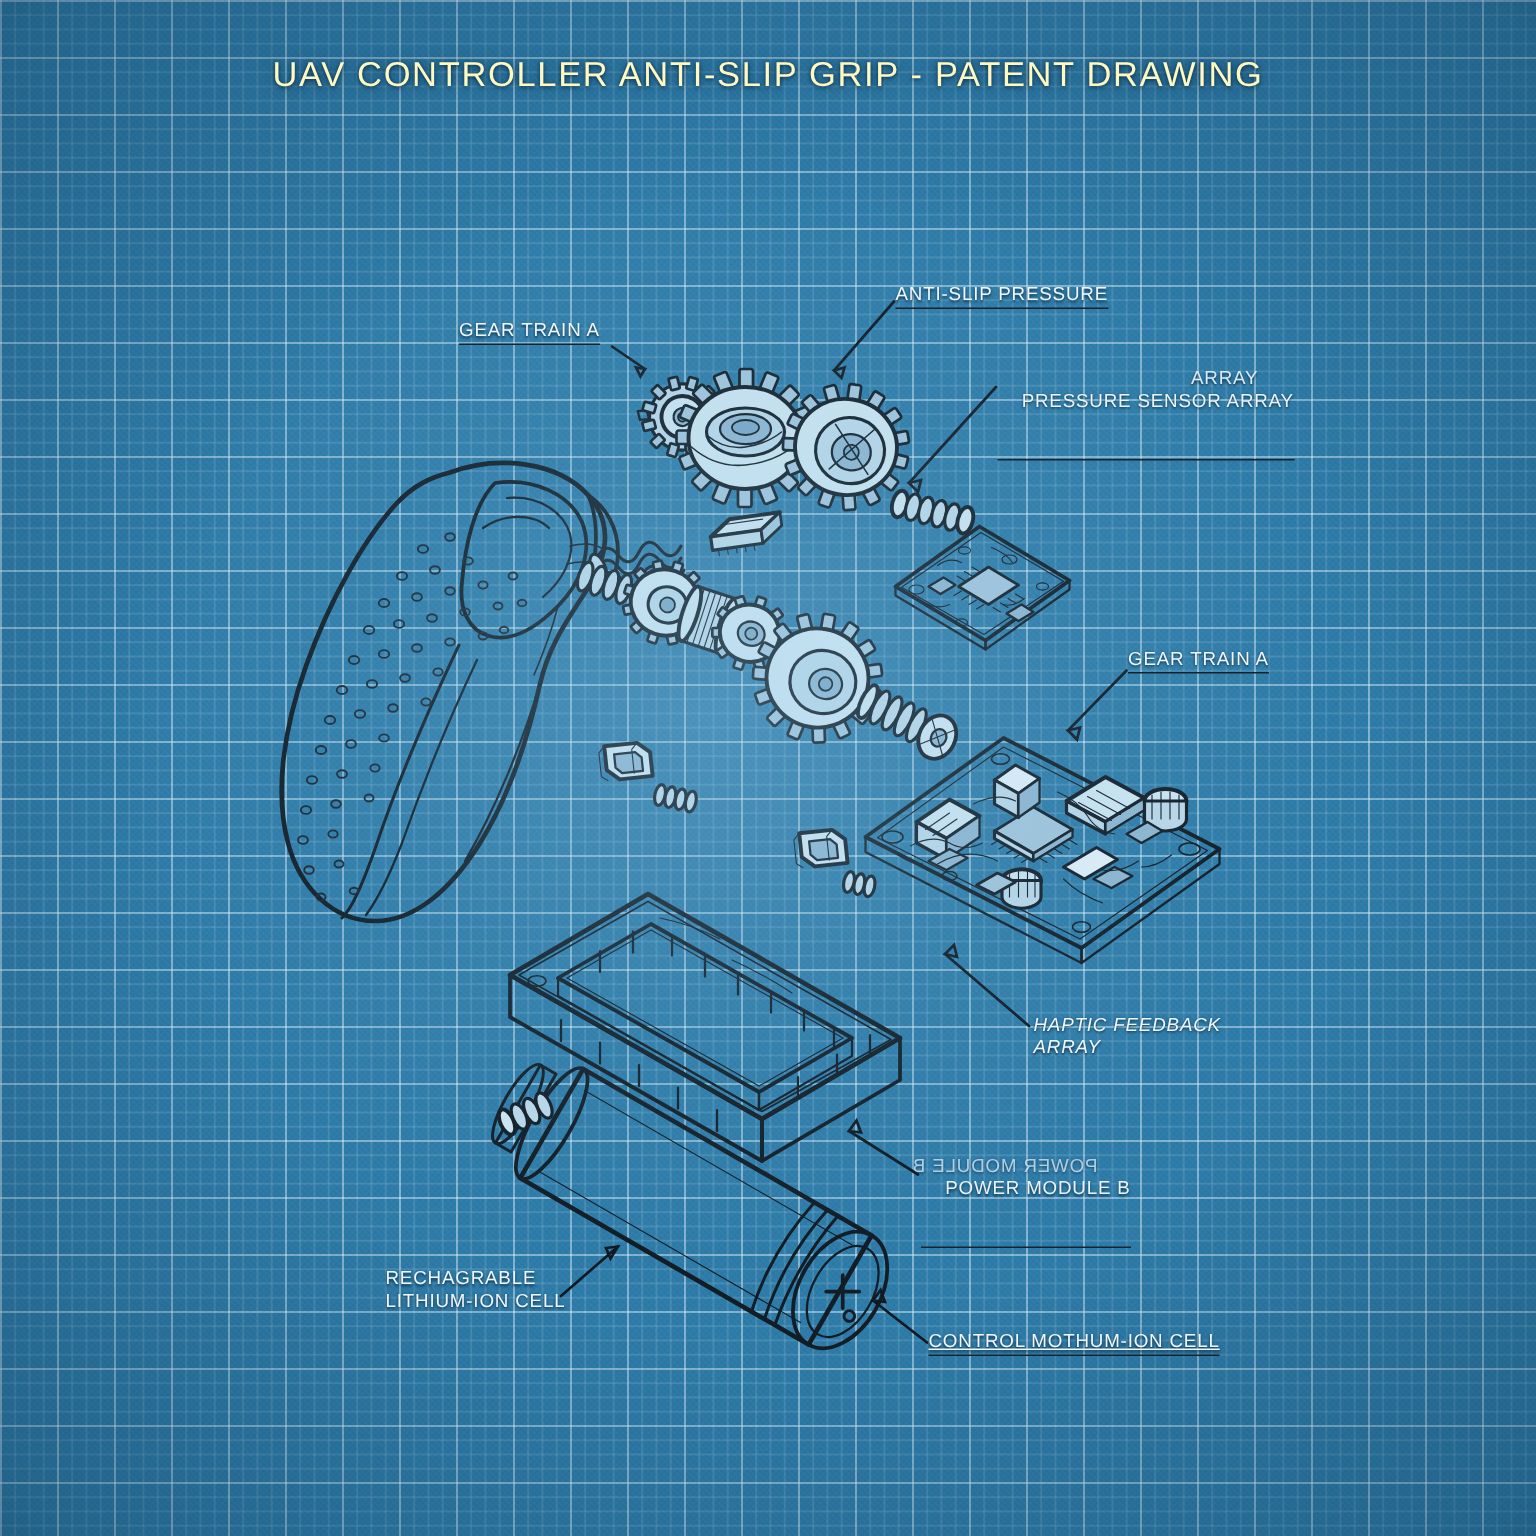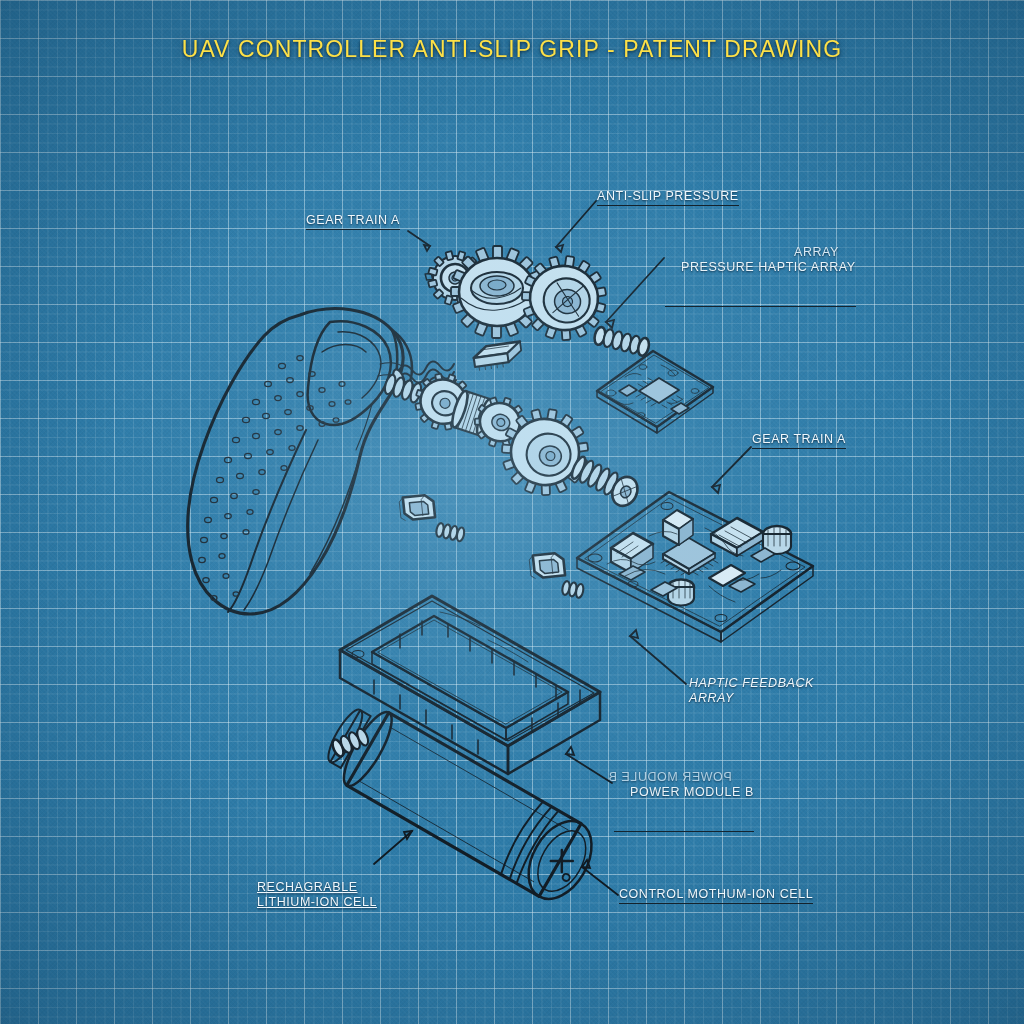--- a/index.html
+++ b/index.html
@@ -42,21 +42,21 @@
       radial-gradient(ellipse 85% 80% at 50% 50%,
         rgba(0,0,0,0) 46%,
         rgba(10,48,75,.30) 82%,
         rgba(8,40,64,.55) 100%);
   }
 
   
   #title{
     position:absolute;left:0;right:0;top:36px;
     text-align:center;
-    color:#fde047;
+    color:#fef9c3;
     font-size:23px;
     letter-spacing:1.1px;
     font-weight:400;
     text-shadow:0 1px 3px rgba(4,30,50,.85), 0 0 10px rgba(10,50,78,.5);
     white-space:nowrap;
   }
 
   
   .label{
     position:absolute;
@@ -648,32 +648,32 @@
 
   <div class="vignette"></div>
 
   <div id="title">UAV CONTROLLER ANTI-SLIP GRIP - PATENT DRAWING</div>
 
   <div class="label ul" style="left:306px;top:213px;">GEAR TRAIN A</div>
 
   <div class="label ul" style="left:597px;top:189px;">ANTI-SLIP PRESSURE</div>
 
   <div class="label ul garbled" style="left:665px;top:245px;">
-    <span>PRESSURE HAPTIC ARRAY</span>
+    <span>PRESSURE SENSOR ARRAY</span>
     <span class="g-layer" style="left:129px;top:0;">ARRAY</span>
   </div>
 
   <div class="label ul" style="left:752px;top:432px;">GEAR TRAIN A</div>
 
   <div class="label" style="left:689px;top:676px;font-style:italic;">HAPTIC FEEDBACK
 ARRAY</div>
 
   <div class="label ul garbled" style="left:614px;top:770px;">
     <span>POWER MODULE B</span>
     <span class="g-layer" style="left:-6px;top:0;transform:scaleX(-1);transform-origin:50% 50%;opacity:.75;">POWER MODULE B</span>
   </div>
 
-  <div class="label" style="left:257px;top:880px;text-decoration:underline;">RECHAGRABLE
+  <div class="label" style="left:257px;top:845px;">RECHAGRABLE
 LITHIUM-ION CELL</div>
 
-  <div class="label ul" style="left:619px;top:887px;">CONTROL MOTHUM-ION CELL</div>
+  <div class="label ul" style="left:619px;top:887px;text-decoration:underline;">CONTROL MOTHUM-ION CELL</div>
 
 </div>
 
 </body></html>

